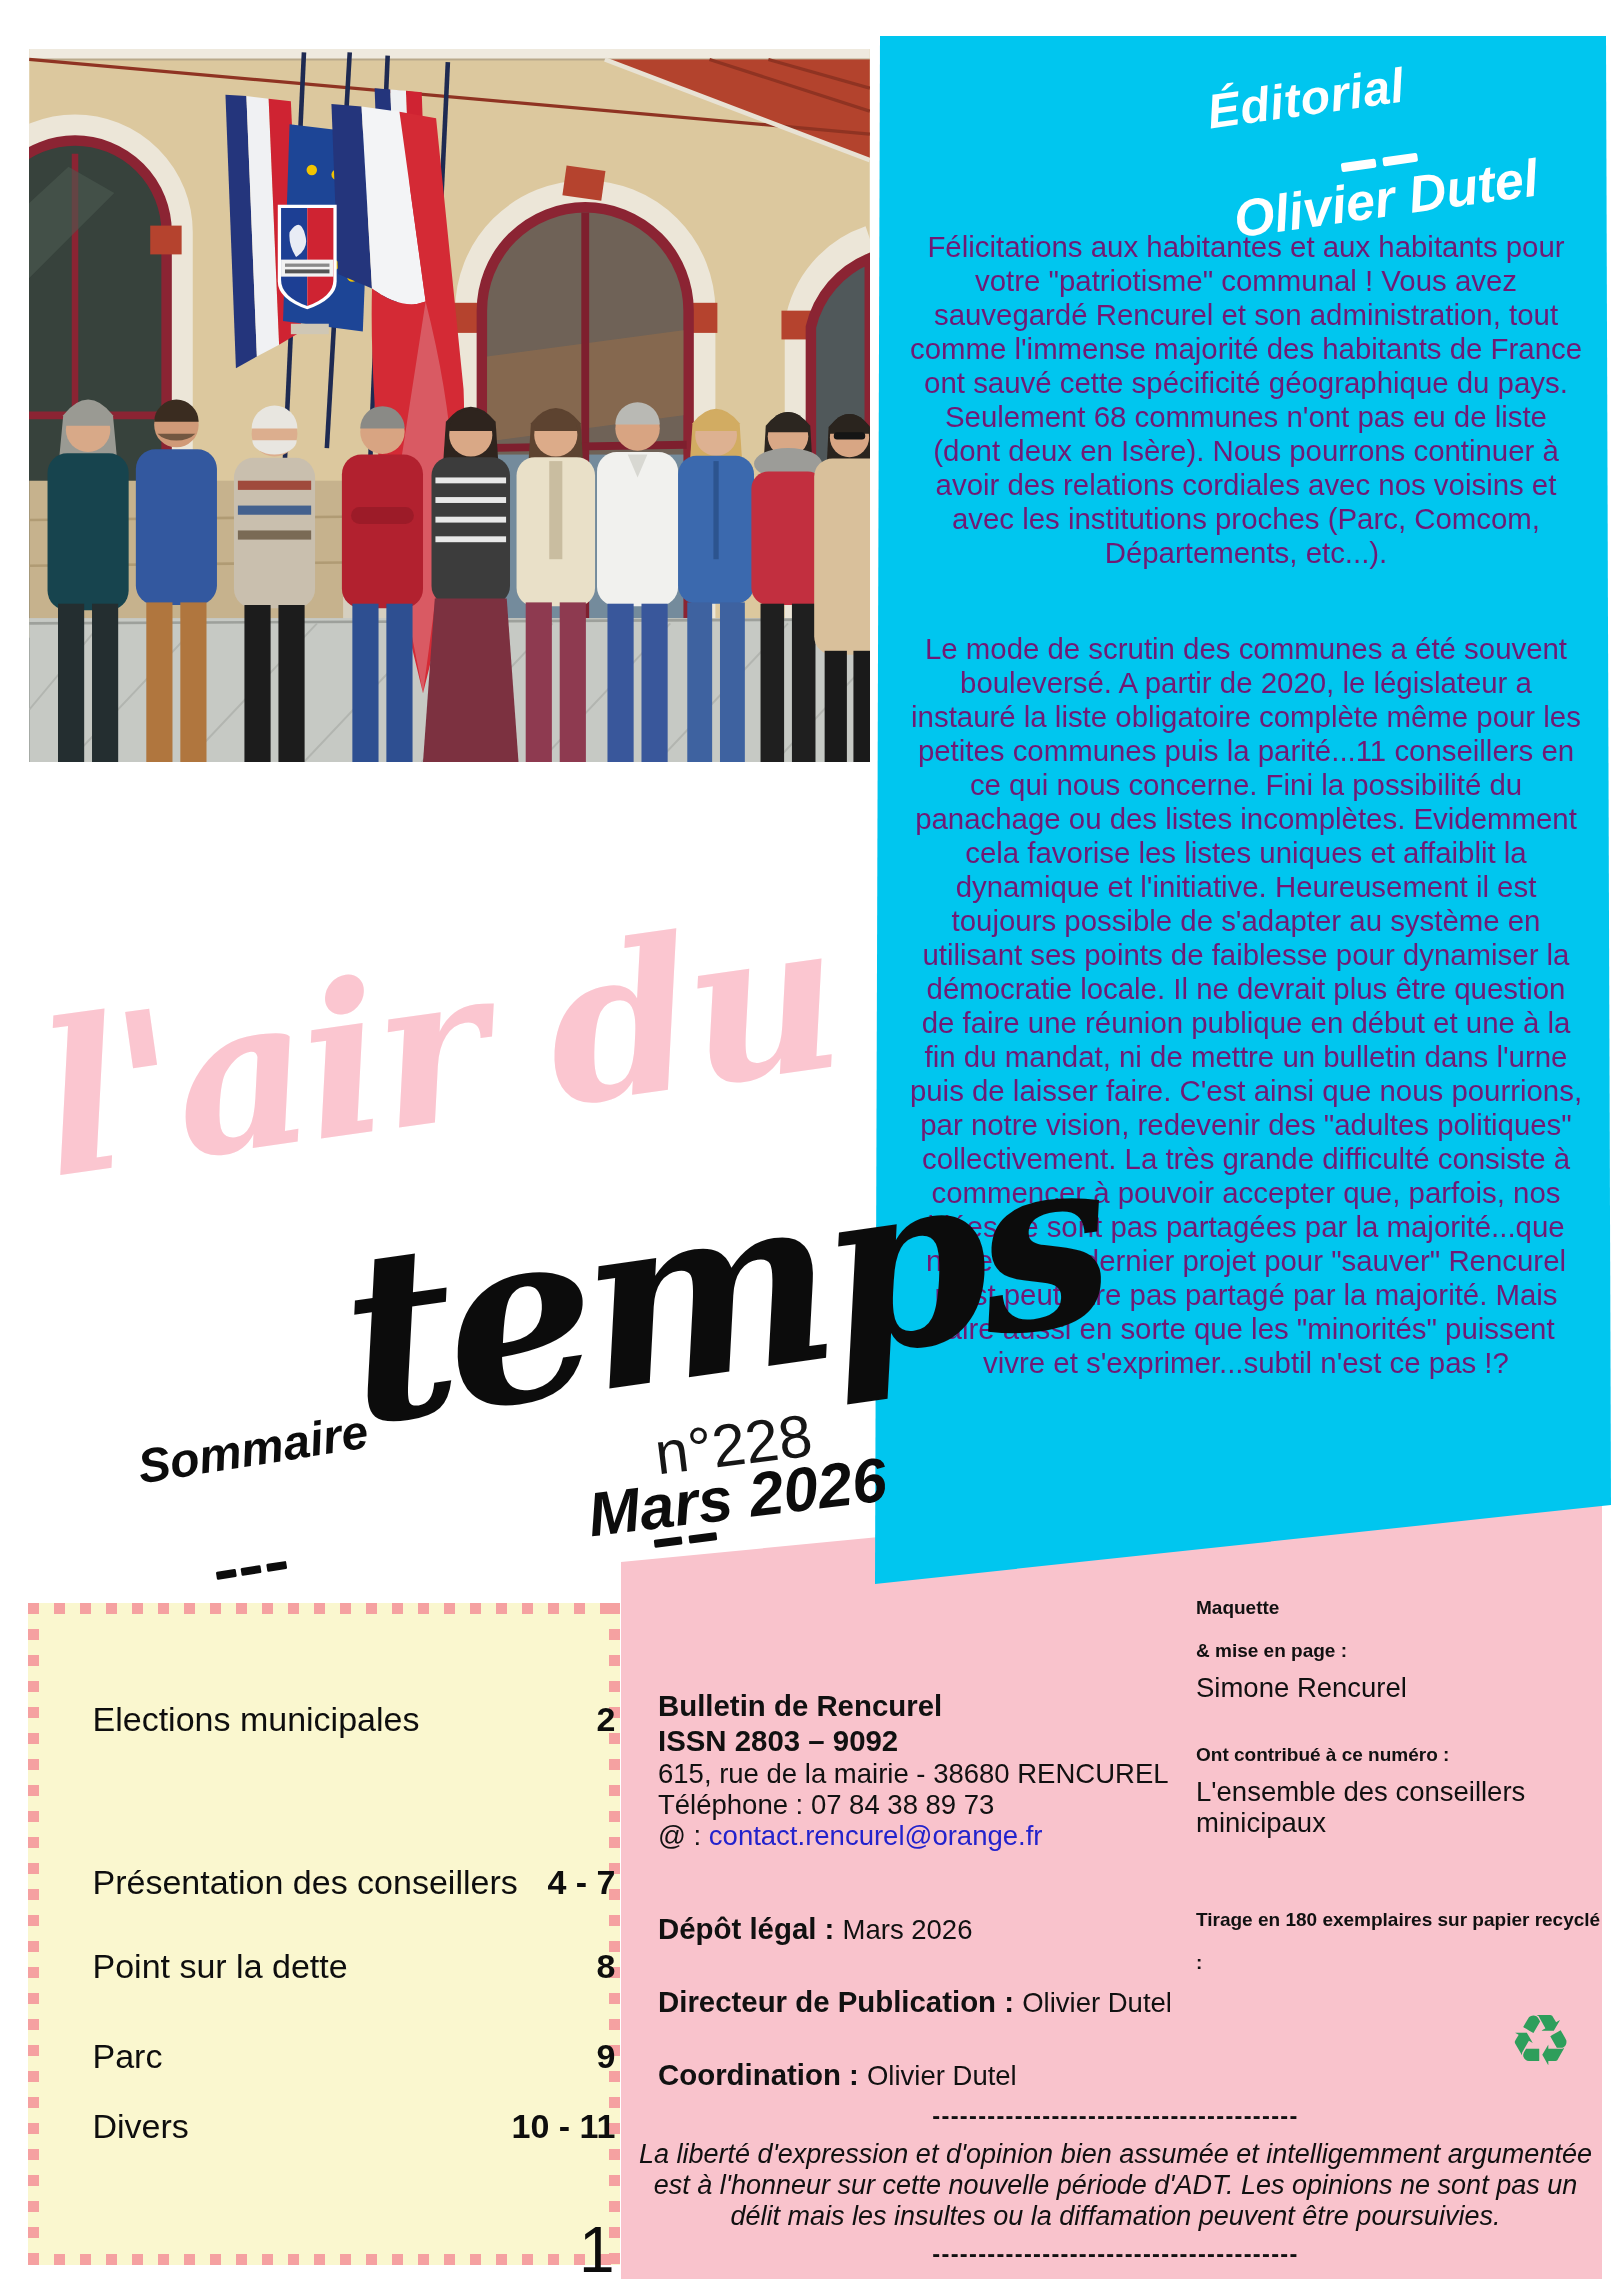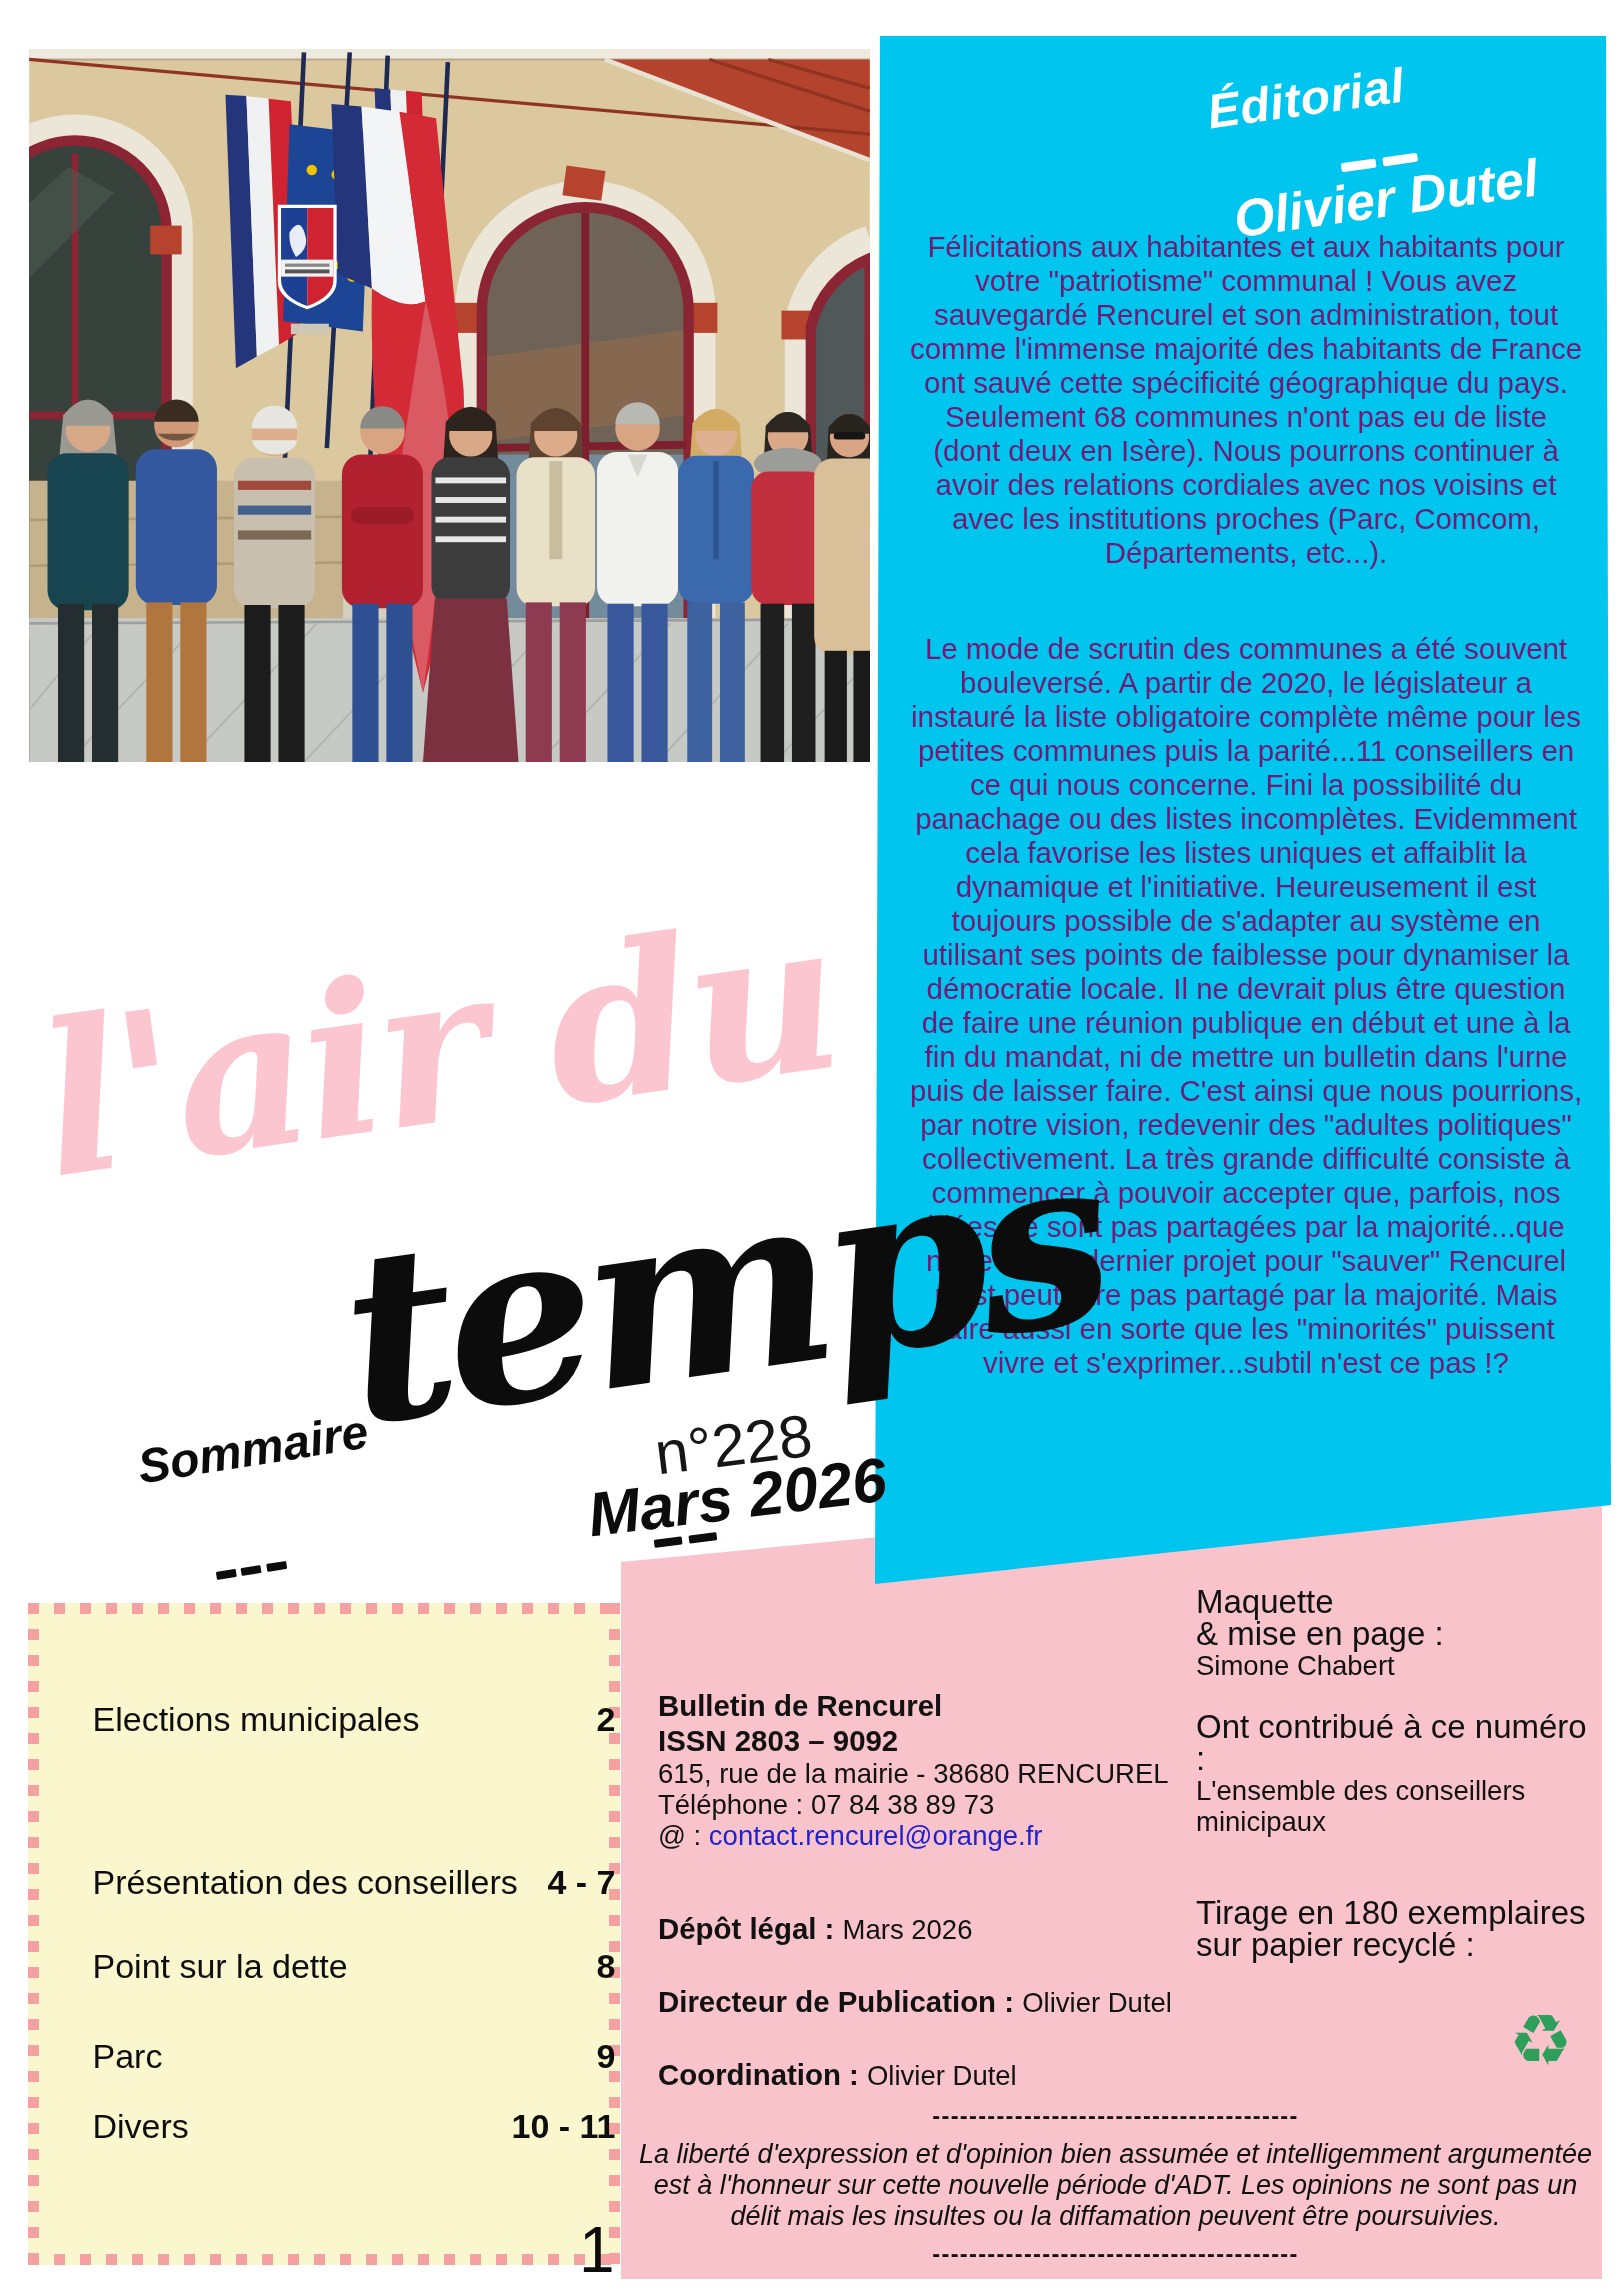--- a/index.html
+++ b/index.html
@@ -20,21 +20,21 @@
   .ed-body p{margin:0 0 62px 0;font-size:29.4px;line-height:34px;color:#701a75;}
   .dashbar{display:inline-block;height:9.2px;background:#ffffff;border-radius:2px;}
   .dash-w1{width:35px;margin-right:6.5px;}.dash-w2{width:35px;}
   
   .pink{position:absolute;left:586px;top:1462px;width:1037px;height:821px;z-index:4;
         background:#f9c3cc;
         clip-path:polygon(35px 100px,1016px 5.2px,1016px 817px,35px 817px);}
   .pub-col{position:absolute;left:72px;top:226px;width:523px;font-size:27.5px;line-height:31px;}
   .pub-col .b{font-weight:bold;font-size:29.4px;line-height:35px;}
   .credit-col{position:absolute;left:610px;top:124px;width:406px;font-size:27.5px;line-height:31px;}
-  .credit-col .b{font-weight:normal;font-size:33px;line-height:32px;}
+  .credit-col .b{font-weight:bold;font-size:19px;line-height:43px;}
   .gap1{height:30px;}.gap2{height:38px;}.gap3{height:60px;}
   .email{color:#2222cc;text-decoration:none;cursor:pointer;margin-top:46px;}
   .footer-note{position:absolute;left:52px;top:641px;width:955px;text-align:center;}
   .footer-note .sep{font-size:23.6px;letter-spacing:1.3px;font-weight:bold;color:#111;}
   .footer-note p{margin:9.2px 0;font-style:italic;font-size:27px;line-height:31px;color:#101010;}
   .recycle{position:absolute;left:923px;top:537px;font-size:71px;color:#2e9e5b;
            font-family:"DejaVu Sans",sans-serif;}
   
   .m-air{position:absolute;left:26px;top:982px;font-family:"DejaVu Serif",serif;
          font-style:italic;font-weight:bold;font-size:209px;color:#fbc6d0;letter-spacing:-5.2px;
@@ -325,21 +325,21 @@
       <div><span class="b">Dépôt légal : </span><span>Mars 2026</span></div>
       <div class="gap2"></div>
       <div><span class="b">Directeur de Publication : </span><span>Olivier Dutel</span></div>
       <div class="gap2"></div>
       <div><span class="b">Coordination : </span><span>Olivier Dutel</span></div>
     </div>
 
     <div class="credit-col">
       <div class="b" style="white-space:pre-line">Maquette
 &amp; mise en page :</div>
-      <div>Simone Chabert</div>
+      <div>Simone Rencurel</div>
       <div class="gap1"></div>
       <div class="b">Ont contribué à ce numéro :</div>
       <div>L'ensemble des conseillers minicipaux</div>
       <div class="gap3"></div>
       <div class="b">Tirage en 180 exemplaires sur papier recyclé :</div>
     </div>
 
     <div class="recycle">♻</div>
 
     <div class="footer-note">

